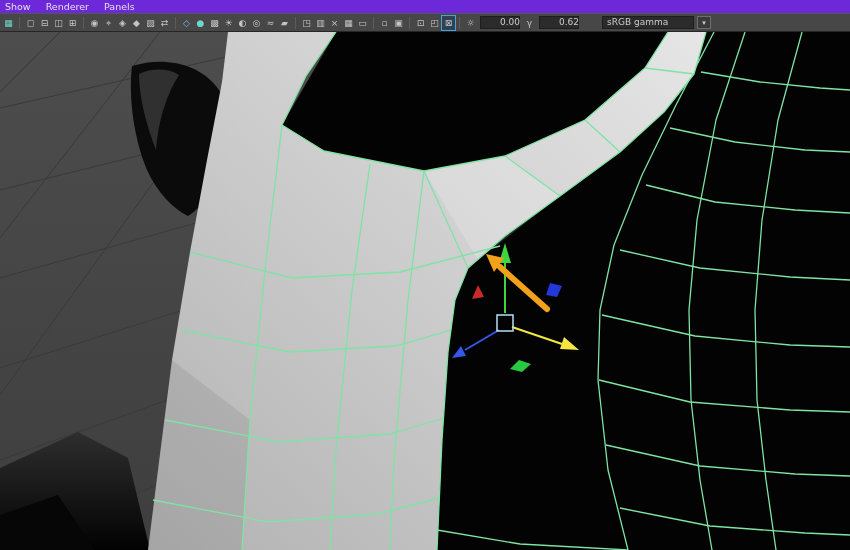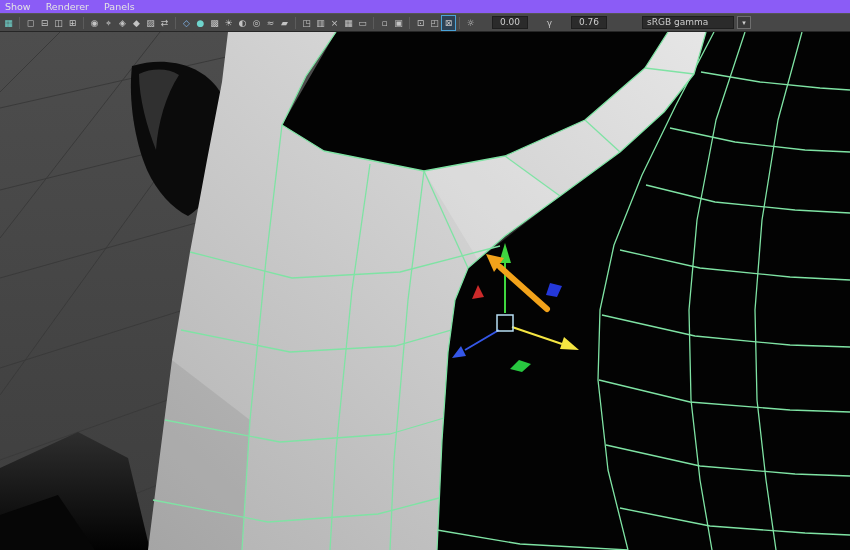--- a/index.html
+++ b/index.html
@@ -1,33 +1,33 @@
 <!DOCTYPE html>
 <html style="--background-top: #4d4d4d; --background-bottom: #3e3e3e; --grid-line: #3a3a3a; --wireframe: #7fe3a4; --surface-light: #e6e6e6; --surface-dark: #b2b2b2; --x-color: #f5e642; --y-color: #3fd63f; --z-color: #3557e8; --center-color: #b8e0f5; --plane-x-color: #cc2a2a; --plane-y-color: #28c840; --plane-z-color: #2438d9; --arrow-color: #f2a21a;"><head>
 <meta charset="utf-8">
 <style>
   * { margin:0; padding:0; box-sizing:border-box; }
   body { font-family:"DejaVu Sans", sans-serif; background:#222; }
   .app { width:850px; height:550px; overflow:hidden; background:#3d3d3d; position:relative; }
 
   
-  .menu-bar { height:13px; background:#8b5cf6; display:flex; align-items:center; gap:15px; padding:0 5px; }
+  .menu-bar { height:13px; background:#6d28d9; display:flex; align-items:center; gap:15px; padding:0 5px; }
   .menu-item { font-size:9.5px; color:#e4e4e4; cursor:default; line-height:13px; }
 
   
   .toolbar { height:19px; background:#474747; border-top:1px solid #555; border-bottom:1px solid #262626;
              display:flex; align-items:center; padding:0 2px; gap:1px; }
   .tb-icon { width:13px; height:14px; font-size:9px; color:#c4c4c4; display:flex; align-items:center;
              justify-content:center; cursor:pointer; line-height:14px; }
   .tb-icon.tint-blue { color:#7fb2e8; }
   .tb-icon.tint-teal { color:#6fd4cc; }
   .tb-icon.active { outline:1px solid #4aa3d8; background:#2e4254; }
   .sep { width:1px; height:12px; background:#5c5c5c; margin:0 3px; }
   .tb-field { width:36px; height:13px; background:#2b2b2b; border:1px solid #1e1e1e; color:#cccccc;
-              font-size:9px; line-height:11px; padding:0 7px; margin:0 14px; }
+              font-size:9px; line-height:11px; padding:0 19px; margin:0 2px; }
   .tb-select { width:92px; height:13px; background:#2b2b2b; border:1px solid #1e1e1e; color:#cccccc;
                font-size:9px; line-height:11px; padding:0 4px; margin-left:20px; }
   .tb-select-arrow { width:14px; height:13px; border:1px solid #6e6e6e; background:#3a3a3a; color:#cfcfcf;
                      font-size:7px; text-align:center; line-height:12px; margin-left:2px; cursor:pointer; }
 
   
   .viewport { width:850px; height:518px; position:relative; }
   svg { display:block; }
   .gridline { stroke:var(--grid-line); stroke-width:1; fill:none; }
   .mug { fill:url(#mugGrad); stroke:none; }
@@ -89,21 +89,21 @@
     <span class="tb-icon">▫</span>
     <span class="tb-icon">▣</span>
     <span class="sep"></span>
     <span class="tb-icon">⊡</span>
     <span class="tb-icon">◰</span>
     <span class="tb-icon active">⊠</span>
     <span class="sep"></span>
     <span class="tb-icon">☼</span>
     <span class="tb-field">0.00</span>
     <span class="tb-icon">γ</span>
-    <span class="tb-field">0.76</span>
+    <span class="tb-field">0.62</span>
     <span class="tb-select">sRGB gamma</span>
     <span class="tb-select-arrow">▾</span>
   </div>
 
   <div class="viewport">
     <svg width="850" height="518" viewBox="0 32 850 518">
       <defs>
         <linearGradient id="bgGrad" x1="0" y1="0" x2="0" y2="1">
           <stop offset="0" style="stop-color:var(--background-top)"></stop>
           <stop offset="1" style="stop-color:var(--background-bottom)"></stop>

